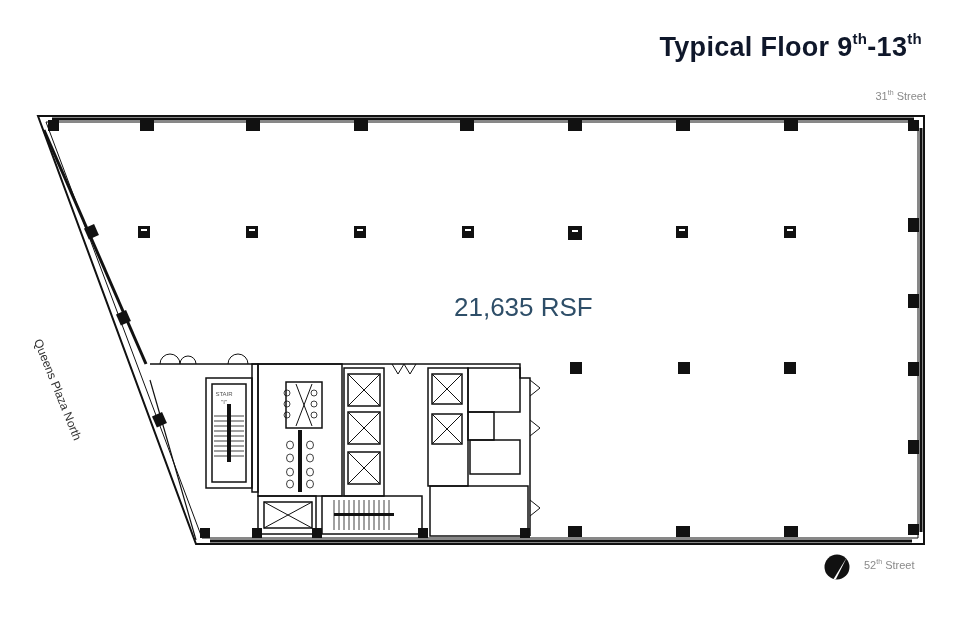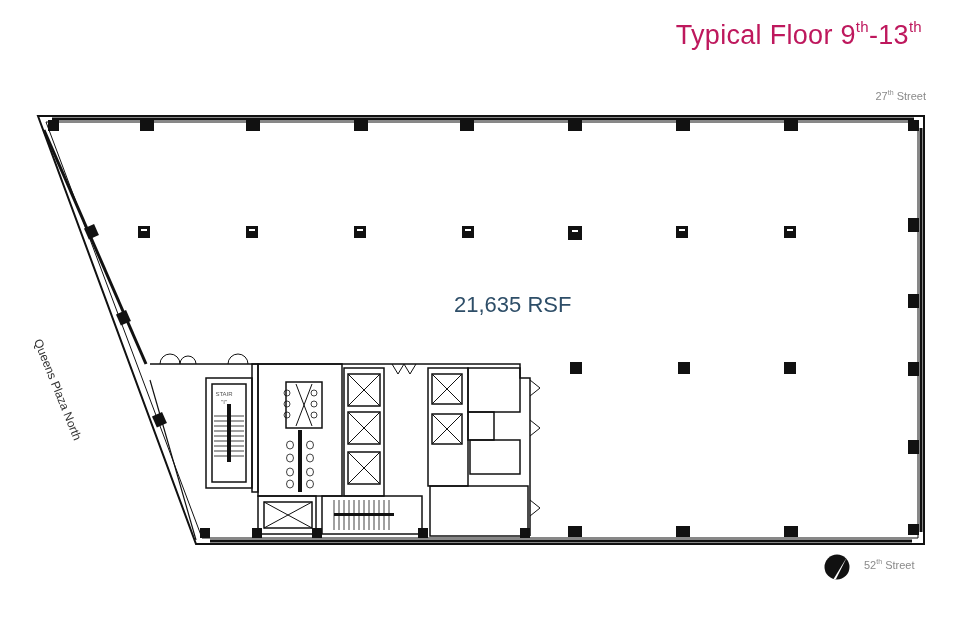--- a/index.html
+++ b/index.html
@@ -1,36 +1,36 @@
 <!DOCTYPE html>
 <html><head>
 <meta charset="utf-8">
 <style>
   html,body{margin:0;padding:0;background:#ffffff;}
   body{width:966px;height:627px;position:relative;overflow:hidden;font-family:"Liberation Sans",sans-serif;}
-  .title{position:absolute;right:44px;top:20px;font-size:27px;color:#be185d;letter-spacing:0.3px;white-space:nowrap;}
+  .title{position:absolute;right:44px;top:32px;font-size:27px;color:#0f172a;letter-spacing:0.3px;white-space:nowrap;font-weight:bold;}
   .title sup{font-size:15px;vertical-align:top;position:relative;top:-2px;}
   .street{position:absolute;font-size:11px;color:#8a8a8a;white-space:nowrap;}
   .street sup{font-size:7px;vertical-align:top;position:relative;top:-1px;}
   .street-27{right:40px;top:90px;}
   .street-28{left:864px;top:559px;}
   .qpn{position:absolute;left:44px;top:337px;font-size:12px;color:#333;transform:rotate(68deg);transform-origin:left top;white-space:nowrap;}
-  .rsf{position:absolute;left:454px;top:292px;font-size:22px;color:#2e4e68;white-space:nowrap;}
+  .rsf{position:absolute;left:454px;top:292px;font-size:26px;color:#2e4e68;white-space:nowrap;}
   .plan{position:absolute;left:0;top:0;}
   .north{position:absolute;left:823px;top:553px;}
 </style>
 </head>
 <body>
 
 <div class="title">
   <span>Typical Floor 9</span><sup>th</sup><span>-13</span><sup>th</sup>
 </div>
 
 <div class="street street-27">
-  <span>27</span><sup>th</sup><span> Street</span>
+  <span>31</span><sup>th</sup><span> Street</span>
 </div>
 
 <svg class="plan" width="966" height="627" viewBox="0 0 966 627">
   <g fill="none" stroke="#111" stroke-width="1.2">
 
     <polygon points="38,116 924,116 924,544 196,544" stroke-width="2"></polygon>
     <polygon points="46,122 918,122 918,538 202,538" stroke-width="1"></polygon>
 
     <line x1="52" y1="119" x2="914" y2="119" stroke-width="3"></line>
     <line x1="921" y1="128" x2="921" y2="532" stroke-width="3"></line>

